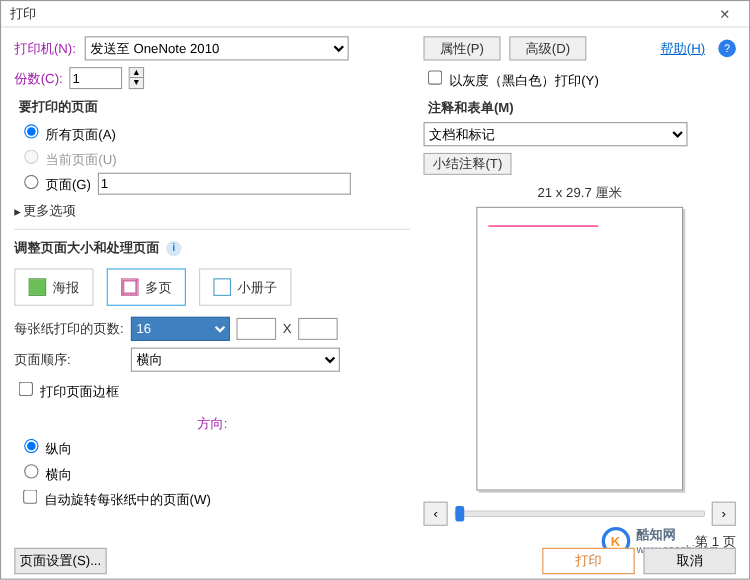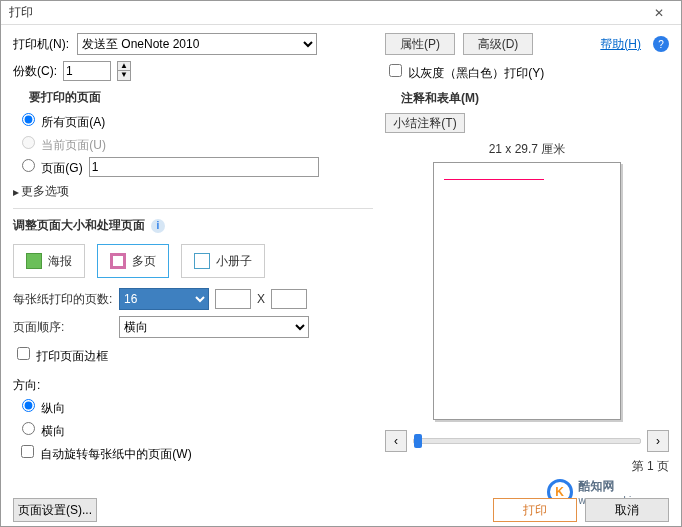--- a/index.html
+++ b/index.html
@@ -4,31 +4,31 @@
 <style>
   * { box-sizing: border-box; font-family: "Microsoft YaHei", sans-serif; font-size: 12px; }
   body { margin:0; background:#fff; width:682px; height:527px; border:1px solid #999; position:relative;}
   .titlebar { height:24px; border-bottom:1px solid #ddd; display:flex; align-items:center; padding:0 8px; }
   .titlebar .title { flex:1; color:#333; }
   .titlebar .close { width:28px; text-align:center; color:#555; cursor:pointer;}
   .content { padding:8px 12px; display:flex; gap:12px; }
   .col-left { width:360px; }
   .col-right { flex:1; }
   .row { display:flex; align-items:center; gap:6px; margin-bottom:6px; }
-  .label { color:#000000; }
+  .label { color:#a21caf;text-align:center; }
   select.combo { width:240px; height:22px; background:#fff; border:1px solid #999; }
   .btn { height:22px; min-width:70px; background:#f0f0f0; border:1px solid #adadad; color:#333; display:flex; align-items:center; justify-content:center; cursor:pointer;}
   .help { color:#0066cc; text-decoration:underline; cursor:pointer; }
   .help-icon { width:16px;height:16px;border-radius:50%;background:#2b7de9;color:#fff;display:inline-flex;align-items:center;justify-content:center;font-size:10px;margin-left:6px;}
   .num-input { width:48px; height:20px; border:1px solid #999; }
   .spin { display:inline-flex; flex-direction:column; border:1px solid #999; }
   .spin div { width:12px;height:9px;font-size:8px;line-height:8px;text-align:center;background:#eee;cursor:pointer;border-bottom:1px solid #999;}
   .spin div:last-child{border-bottom:none;}
   .check { width:13px;height:13px; }
-  .group-title { font-weight:bold; color:#333; margin:8px 16px 4px;}
+  .group-title { font-weight:bold; color:#333; margin:8px 4px 4px;}
   .radio-row { margin:2px 0 2px 4px; }
   .radio-row.disabled { color:#999; }
   .page-num-input { width:230px;height:20px;border:1px solid #999;background:#fff;}
   .expand { color:#333; cursor:pointer; display:flex;align-items:center;gap:2px;margin-top:6px;margin-bottom:6px;}
   hr { border:none;border-top:1px solid #ddd; margin:8px 0;}
   .section-title { font-weight:bold; color:#333; display:flex; align-items:center; gap:6px;}
   .info-icon { width:14px;height:14px;border-radius:50%;background:#d6e6f5;color:#2b7de9;font-size:10px;display:inline-flex;align-items:center;justify-content:center;}
   .tab-row { display:flex; gap:12px; margin:10px 0;}
   .tab-btn { height:34px; padding:0 12px; border:1px solid #ccc; background:#fff; display:flex; align-items:center; gap:6px; cursor:pointer; color:#333;}
   .tab-btn.active { border:1px solid #3ba8e6; }
@@ -147,20 +147,21 @@
       <div class="topright" style="margin-left:auto;">
         <span class="help">帮助(H)</span>
         <span class="help-icon">?</span>
       </div>
     </div>
     <div class="row">
         <label><input type="checkbox" class="check" style=""> <span>以灰度（黑白色）打印(Y)</span></label>
       </div>
 
     <div class="group-title">注释和表单(M)</div>
+    <select class="comments-sel"><option>文档和标记</option></select>
     <div>
         <button class="summ-btn btn">小结注释(T)</button>
       </div>
 
     <div class="paper-caption">21 x 29.7 厘米</div>
     <div class="paper-preview">
       <div class="paper-line"></div>
     </div>
 
     <div class="nav-row">

